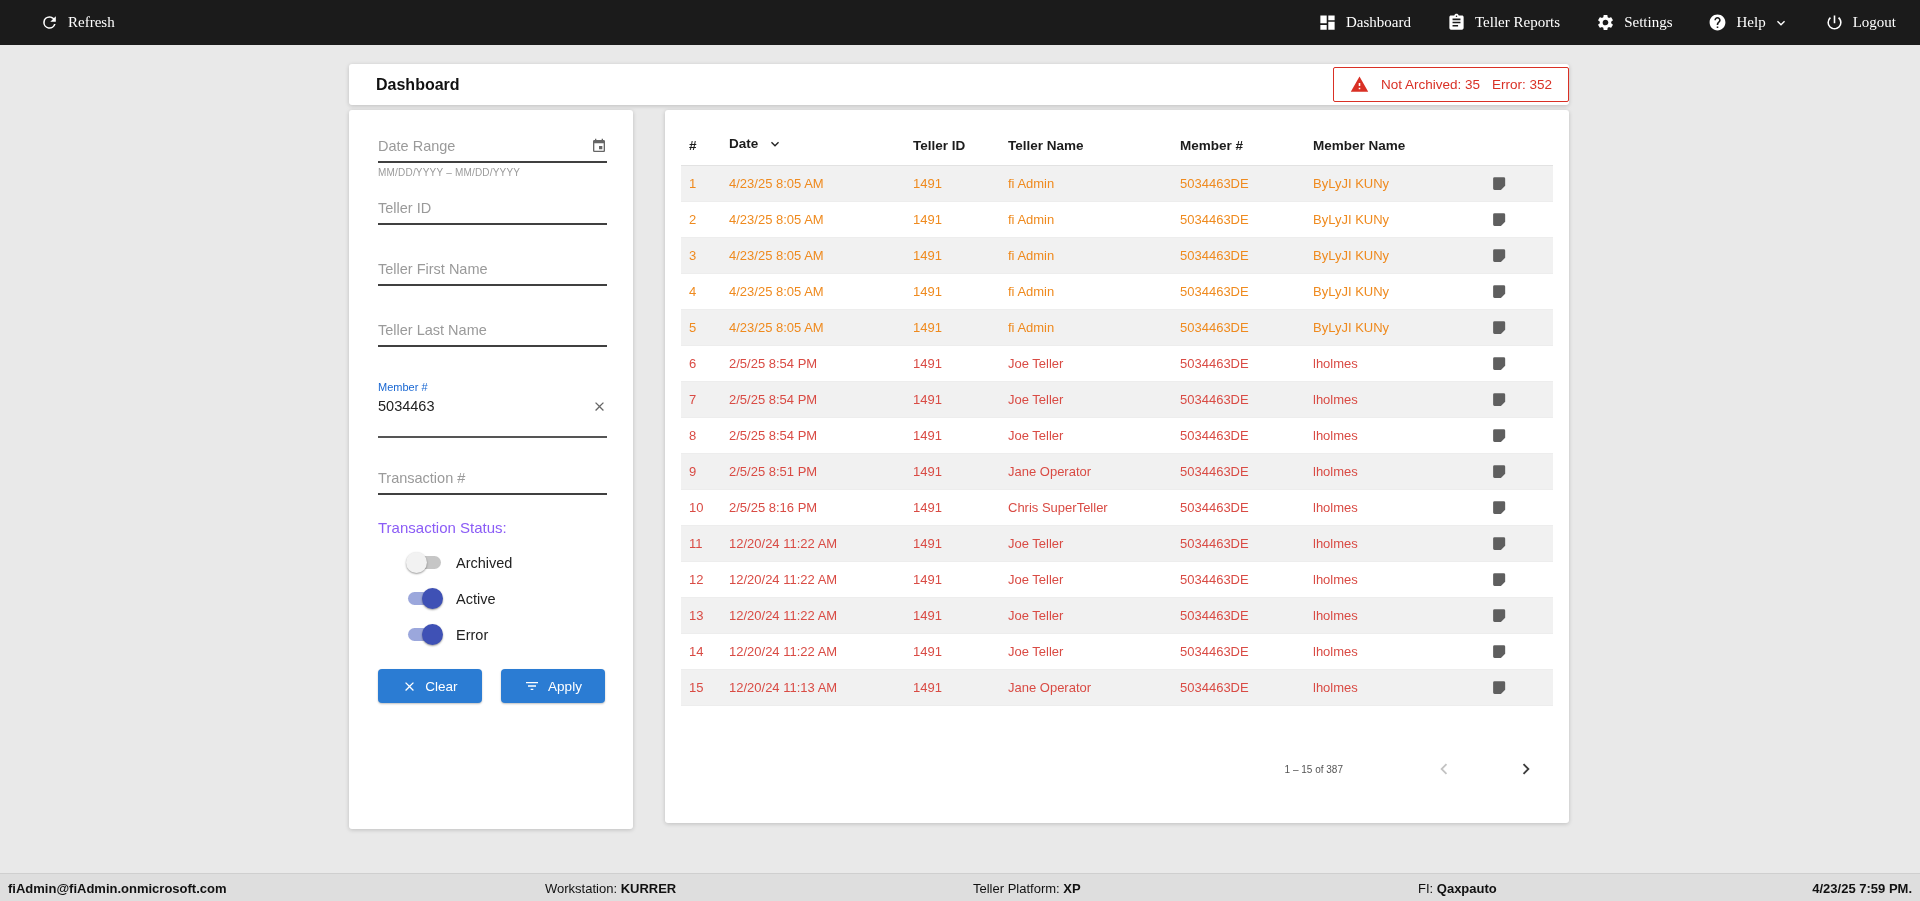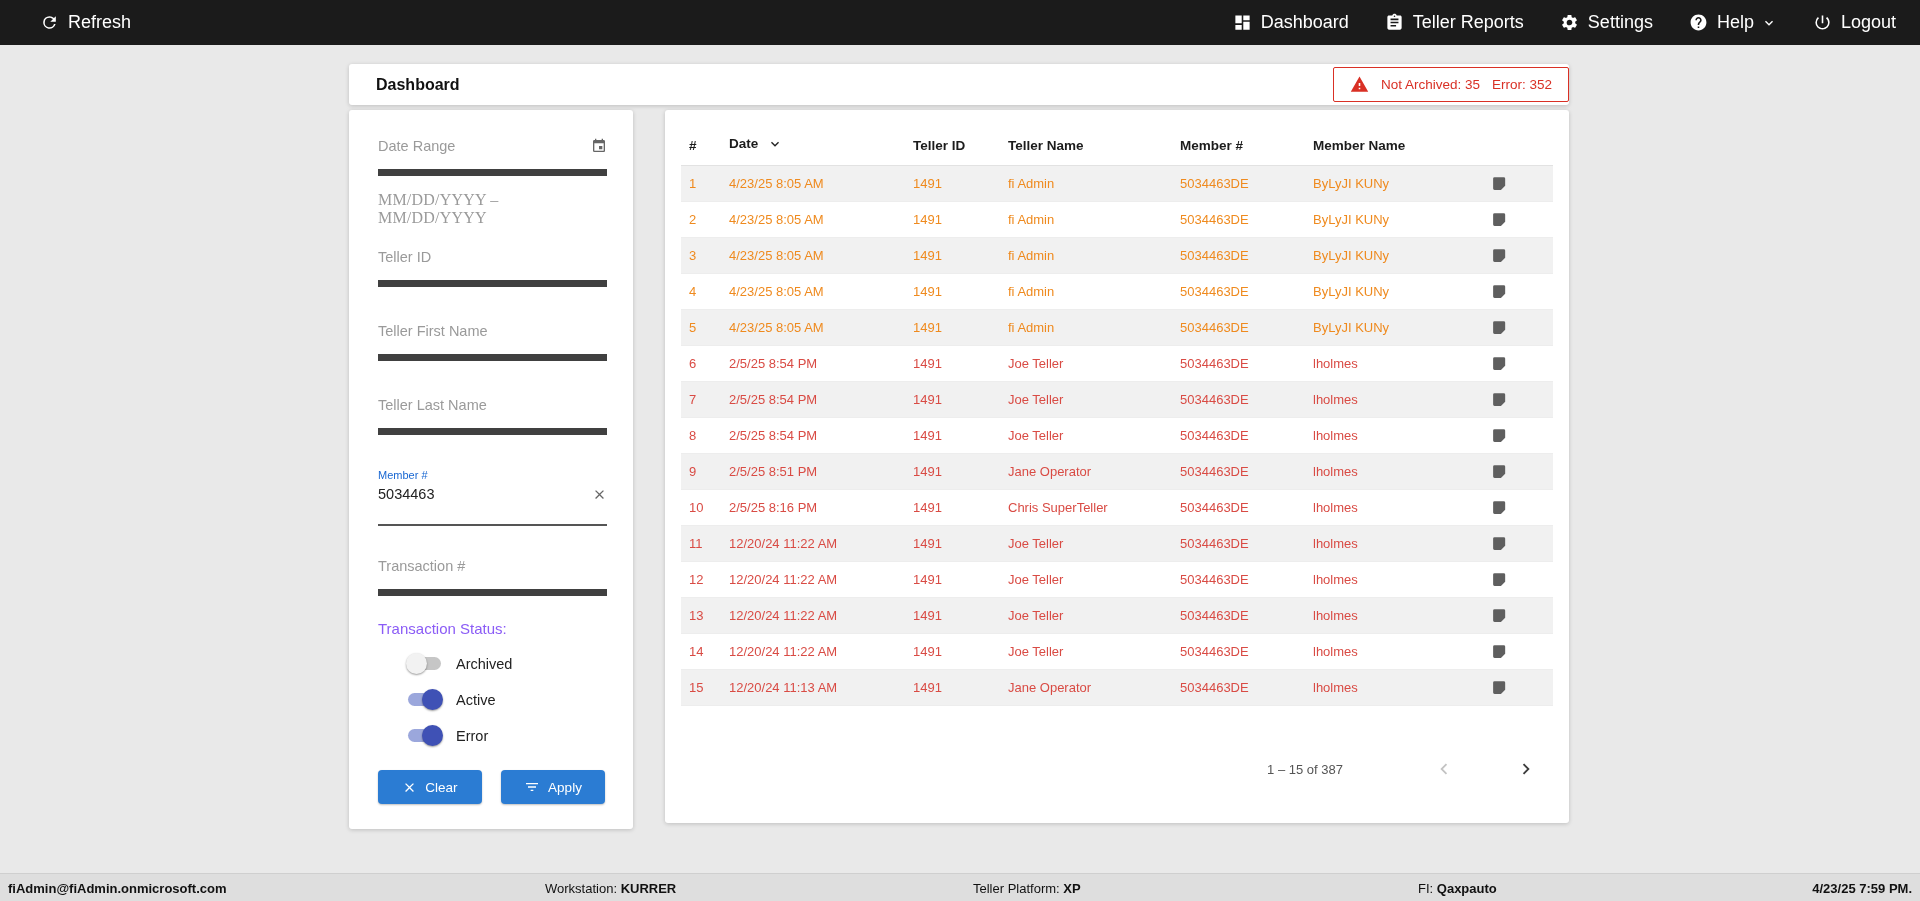--- a/index.html
+++ b/index.html
@@ -17,21 +17,21 @@
   .topbar {
     position: absolute; top: 0; left: 0; width: 100%; height: 45px;
     background: #1b1b1b; color: #fff;
     display: flex; align-items: center; justify-content: space-between;
     padding: 0 24px 0 40px;
   }
   .topbar-right { display: flex; align-items: center; gap: 36px; }
   .topbar-item {
     display: flex; align-items: center; gap: 9px;
     background: transparent; border: none; color: #fff;
-    font-family: Liberation Sans, sans-serif; font-size: 18px; cursor: pointer; white-space: nowrap;
+    font-family: Liberation Serif, serif; font-size: 15px; cursor: pointer; white-space: nowrap;
   }
   .topbar-item .icon svg { display: block; fill: #fff; }
   .chev { margin-left: -2px; }
 
   
   .content { position: absolute; left: 349px; top: 64px; width: 1220px; }
 
   .card {
     background: #fff; border-radius: 3px;
     box-shadow: 0 1px 4px rgba(0,0,0,.18);
@@ -50,29 +50,29 @@
     border-radius: 2px;
     margin-left: 8px;
   }
   .alert .icon svg { display: block; fill: var(--alert-red, #d93025); }
 
   .body-row { display: flex; gap: 32px; }
 
   
   .filter-card { width: 284px; height: 719px; padding: 26px 26px 0 29px; flex: none; }
   .field { margin-bottom: 34px; }
-  .input-row { display: flex; align-items: center; border-bottom: 7px solid #404040; padding-bottom: 13px; }
+  .input-row { display: flex; align-items: center; border-bottom: 2px solid #404040; padding-bottom: 5px; }
   .input-row input {
     flex: 1; min-width: 0; border: none; outline: none; background: transparent;
     font-family: inherit; font-size: 14.5px; color: #222; padding: 2px 0;
   }
   .input-row input::placeholder { color: #9a9a9a; opacity: 1; }
   .field-icon { cursor: pointer; display: flex; }
   .field-icon svg { fill: #666; }
-  .helper { font-size: 16px; color: #9a9a9a; margin-top: 15px; letter-spacing: .2px; font-family: Liberation Serif, serif; }
+  .helper { font-size: 10px; color: #9a9a9a; margin-top: 4px; letter-spacing: .2px; }
   .field-date { margin-bottom: 20px; }
   .mini-label { font-size: 11px; color: #1967d2; margin-bottom: 3px; }
   .member-field { margin-bottom: 30px; }
   .member-field .input-row { border-bottom: 2px solid #555; padding-bottom: 20px; }
   .field-txn { margin-bottom: 24px; }
 
   .status-label { font-size: 15px; color: #8b5cf6; margin-bottom: 16px; }
   .toggle-row { display: flex; align-items: center; gap: 13px; margin: 0 0 15px 28px; cursor: pointer; }
   .toggle-label { font-size: 14.5px; color: #222; }
   .switch { position: relative; width: 37px; height: 21px; flex: none; }
@@ -112,21 +112,21 @@
   tbody tr { cursor: pointer; }
   tbody tr.striped { background: #f1f1f1; }
   tr.row-orange td { color: var(--orange, #ef8a1e); }
   tr.row-red td { color: var(--red, #d94b44); }
   td:last-child { padding: 7px 0 5px 6px; }
   .note-icon { display: inline-flex; cursor: pointer; }
   .note-icon svg { fill: #5f5f5f; }
 
   .pagination {
     display: flex; align-items: center; justify-content: flex-end;
-    padding: 44px 24px 0 0; color: #666; font-size: 13px; gap: 44px;
+    padding: 44px 24px 0 0; color: #666; font-size: 10px; gap: 44px;
   }
   .pag-label { margin-right: 38px; color: #555; }
   .pag-btn {
     width: 38px; height: 38px; border: none; background: transparent; cursor: pointer;
     display: flex; align-items: center; justify-content: center; border-radius: 50%;
   }
   .pag-btn svg { fill: #3c3c3c; }
   .pag-btn.disabled svg { fill: #c3c3c3; }
 
   

